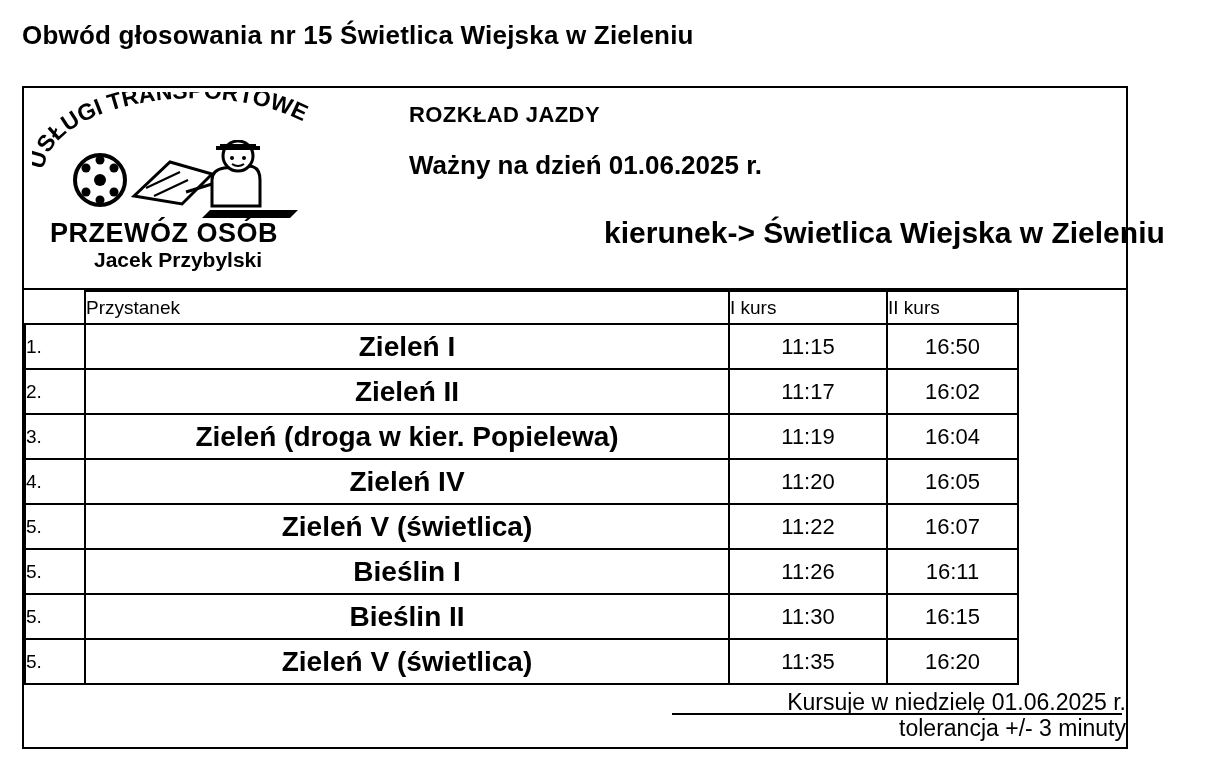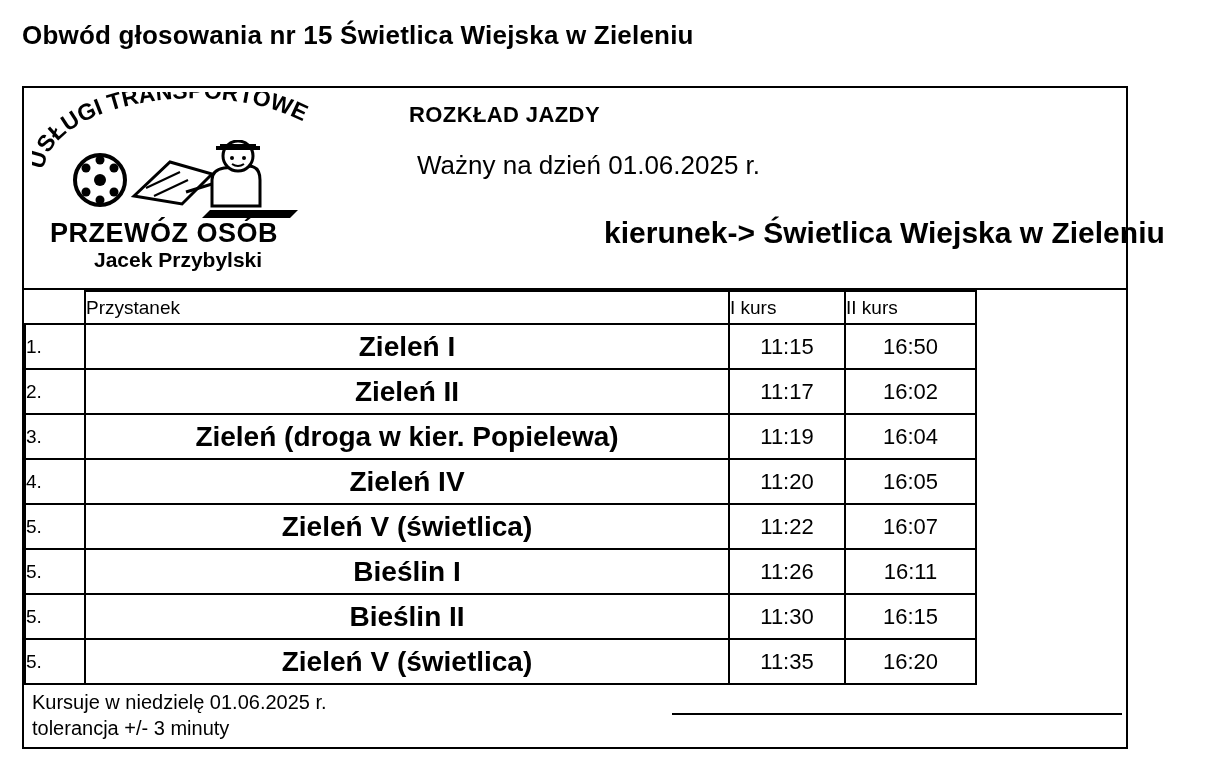--- a/index.html
+++ b/index.html
@@ -100,22 +100,21 @@
     top: 14px;
     font-size: 22px;
     font-weight: bold;
     letter-spacing: 0.4px;
   }
   .wazny {
     position: absolute;
     left: 65px;
     top: 62px;
     font-size: 26px;
-    font-weight: normal;
-    margin-left: 8px;
+    font-weight: bold;
   }
   .kierunek {
     position: absolute;
     left: 260px;
     top: 128px;
     font-size: 30px;
     font-weight: bold;
     white-space: nowrap;
   }
 
@@ -126,21 +125,21 @@
     width: 910px;
     margin: 0;
   }
   table.grid td, table.grid th {
     border: 2px solid #000;
     padding: 0;
     box-sizing: border-box;
   }
   .c-no    { width: 60px; }
   .c-stop  { width: 644px; margin-left: 28px; }
-  .c-k1    { width: 116px; }
+  .c-k1    { width: 158px; }
   .c-k2    { width: 131px; }
 
   .hdr-row td {
     height: 33px;
     font-size: 19px;
     font-weight: normal;
     vertical-align: middle;
   }
   .hdr-row .c-no { border-left: none; border-top: none; }
   .hdr-row td { border-top: none; }
@@ -161,23 +160,24 @@
     font-size: 22px;
     text-align: center;
     padding-right: 10px;
   }
 
   .notes {
     position: relative;
     padding: 4px 0 6px 8px;
   }
   .note {
-    font-size: 20px;
+    font-size: 23px;
     line-height: 26px;
     white-space: nowrap;
+    text-align: right;
   }
   .note-rule {
     position: absolute;
     left: 648px;
     top: 28px;
     width: 450px;
     height: 0;
     border-top: 2px solid #000;
   }
 </style>

